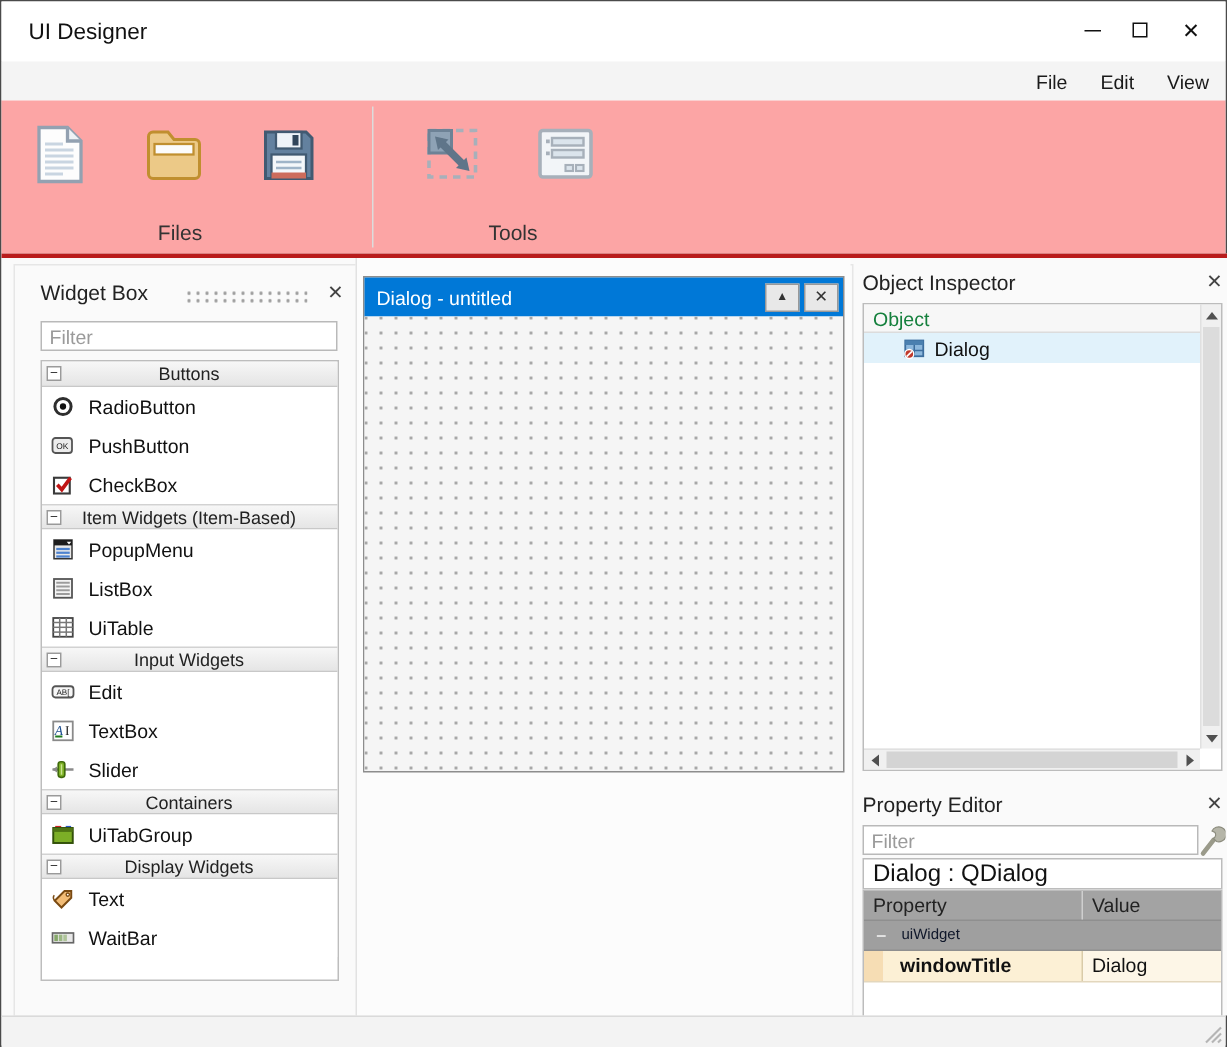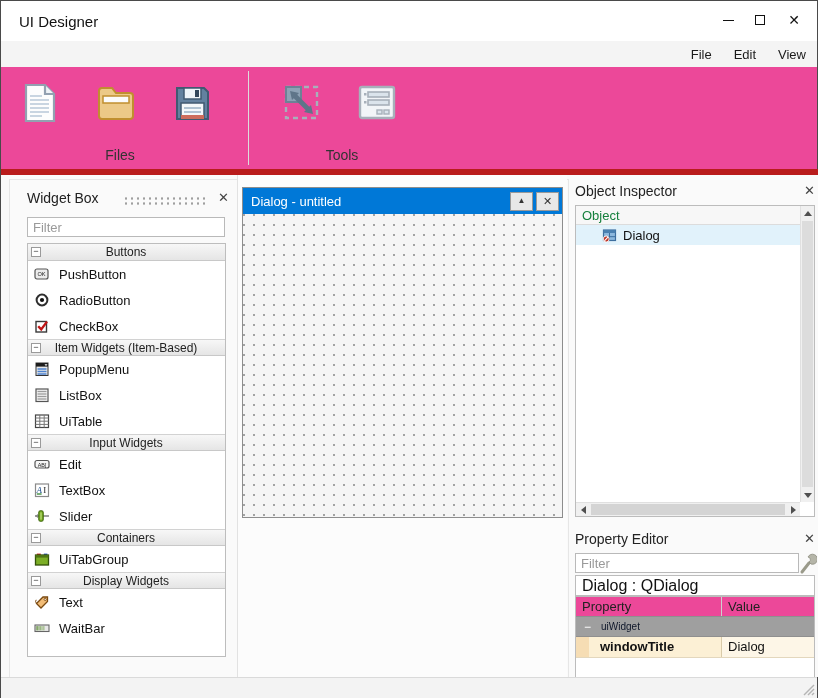--- a/index.html
+++ b/index.html
@@ -13,27 +13,27 @@
   .btn-min{right:72px}.btn-max{right:40px}.btn-close{right:6px}
   .glyph-min{display:block;width:11px;height:0;border-top:1.4px solid #111;}
   .glyph-max{display:block;width:10px;height:10px;border:1.3px solid #111;box-sizing:border-box;}
   .glyph-close{font-size:14px;color:#111;line-height:1;}
 
   
   .menubar{position:absolute;left:0;top:40px;right:0;height:26px;background:#f4f4f4;display:flex;align-items:center;padding-left:8px;box-sizing:border-box;justify-content:flex-end;}
   .menu-item{font-size:13px;color:#1a1a1a;padding:0 11px;height:100%;display:flex;align-items:center;}
 
   
-  .toolbar{position:absolute;left:0;top:66px;right:0;height:102px;background:#ec4899;}
+  .toolbar{position:absolute;left:0;top:66px;right:0;height:102px;background:#fca5a5;}
   .tb-icon{position:absolute;top:12px;width:46px;height:48px;display:flex;align-items:center;justify-content:center;}
   .tb-label{position:absolute;top:80px;font-size:14px;color:#333;text-align:center;}
   .tb-sep{position:absolute;left:247px;top:4px;width:1px;height:94px;background:#dcdcdc;}
 
   
-  .main{position:absolute;left:0;top:168px;width:818px;height:508px;background:#fafafa;border-top:6px solid #b91c1c;box-sizing:border-box;}
+  .main{position:absolute;left:0;top:168px;width:818px;height:508px;background:#fafafa;border-top:3px solid #b91c1c;box-sizing:border-box;}
   .dock-outline{position:absolute;left:8px;top:4px;width:558px;height:500px;border:1px solid #e6e6e6;background:transparent;}
 
   
   .widgetbox{position:absolute;left:18px;top:12px;width:214px;height:482px;}
   .wb-titlerow{position:absolute;left:0;top:0;right:0;height:24px;}
   .wb-title{position:absolute;left:8px;top:3px;font-size:14px;color:#222;}
   .wb-handle{position:absolute;left:104px;top:9px;width:82px;height:9px;
     background-image:radial-gradient(circle,#9f9f9f 1px,transparent 1.3px);
     background-size:6px 5px;background-position:0 0;}
   .wb-close{position:absolute;right:4px;top:3px;font-size:13px;color:#444;line-height:16px;}
@@ -85,21 +85,21 @@
   .sb-thumb-v{position:absolute;left:1px;right:1px;top:15px;bottom:15px;background:#dcdcdc;}
   .sb-thumb-h{position:absolute;top:1px;bottom:1px;left:15px;right:15px;background:#d4d4d4;}
 
   .pe-title{position:absolute;left:4px;top:356px;}
   .pe-close{right:4px;top:356px;}
   .pe-filter{position:absolute;left:4px;top:378px;width:224px;height:20px;border:1px solid #b9b9b9;box-sizing:border-box;background:#fff;font-size:13px;padding:0 5px;font-family:inherit;}
   .pe-filter::placeholder{color:#9a9a9a;}
   .pe-wrench{position:absolute;left:228px;top:376px;width:18px;height:24px;}
   .pe-class{position:absolute;left:4px;top:400px;width:240px;height:21px;border:1px solid #bcbcbc;background:#fff;box-sizing:border-box;font-size:16px;color:#111;line-height:19px;padding-left:6px;}
   .pe-table{position:absolute;left:4px;top:421px;width:240px;height:87px;border:1px solid #bcbcbc;background:#fff;box-sizing:border-box;overflow:hidden;}
-  .pt-head{height:20px;display:flex;border-bottom:1px solid #8f8f8f;background:#ec4899;box-sizing:border-box;justify-content:center;}
+  .pt-head{height:20px;display:flex;border-bottom:1px solid #8f8f8f;background:#a3a3a3;box-sizing:border-box;justify-content:center;}
   .pt-head .c1{width:146px;border-right:1px solid #cfcfcf;box-sizing:border-box;padding-left:6px;font-size:13px;color:#222;line-height:19px;}
   .pt-head .c2{flex:1;padding-left:6px;font-size:13px;color:#222;line-height:19px;}
   .pt-group{height:20px;background:#9f9f9f;display:flex;align-items:center;border-bottom:1px solid #8f8f8f;box-sizing:border-box;}
   .pt-group .minus{color:#fff;font-size:12px;margin-left:8px;}
   .pt-group .gname{color:#0f172a;font-weight:normal;font-size:10px;margin-left:10px;}
   .pt-row{height:21px;display:flex;border-bottom:1px solid #e3d7bd;box-sizing:border-box;}
   .pt-row .strip{width:13px;background:#f6ddb4;}
   .pt-row .pname{width:133px;background:#fcf0d5;border-right:1px solid #d9cba9;box-sizing:border-box;font-weight:bold;font-size:13px;color:#111;line-height:20px;padding-left:11px;}
   .pt-row .pval{flex:1;background:#fdf6e7;font-size:13px;color:#111;line-height:20px;padding-left:6px;}
 
@@ -200,31 +200,31 @@
       </div>
       <input class="wb-filter" placeholder="Filter" style="">
       <div class="wb-list">
 
         <div class="wb-cat">
           <span class="collapse-box">−</span>
           <span class="wb-cat-label">Buttons</span>
         </div>
         <div class="wb-item">
           <svg class="w-ic" viewBox="0 0 16 16">
+            <circle cx="8" cy="8" r="5.4" fill="#fff" stroke="#2e2e2e" stroke-width="2"></circle>
+            <circle cx="8" cy="8" r="2.1" fill="#111"></circle>
+          </svg>
+          <span class="w-label">RadioButton</span>
+        </div>
+        <div class="wb-item">
+          <svg class="w-ic" viewBox="0 0 16 16">
             <rect x="1" y="3" width="13" height="10" rx="2" fill="#ececec" stroke="#555" stroke-width="1.2"></rect>
             <text x="7.5" y="10.3" font-size="5.6" text-anchor="middle" fill="#222" font-family="sans-serif">OK</text>
           </svg>
           <span class="w-label">PushButton</span>
-        </div>
-        <div class="wb-item">
-          <svg class="w-ic" viewBox="0 0 16 16">
-            <circle cx="8" cy="8" r="5.4" fill="#fff" stroke="#2e2e2e" stroke-width="2"></circle>
-            <circle cx="8" cy="8" r="2.1" fill="#111"></circle>
-          </svg>
-          <span class="w-label">RadioButton</span>
         </div>
         <div class="wb-item">
           <svg class="w-ic" viewBox="0 0 16 16">
             <rect x="2" y="3.5" width="10.5" height="10.5" fill="#fff" stroke="#3a3a3a" stroke-width="1.4"></rect>
             <path d="M4.2 8.2 l3 3.2 L13 3.6" stroke="#c01515" stroke-width="2.4" fill="none"></path>
           </svg>
           <span class="w-label">CheckBox</span>
         </div>
 
         <div class="wb-cat">

